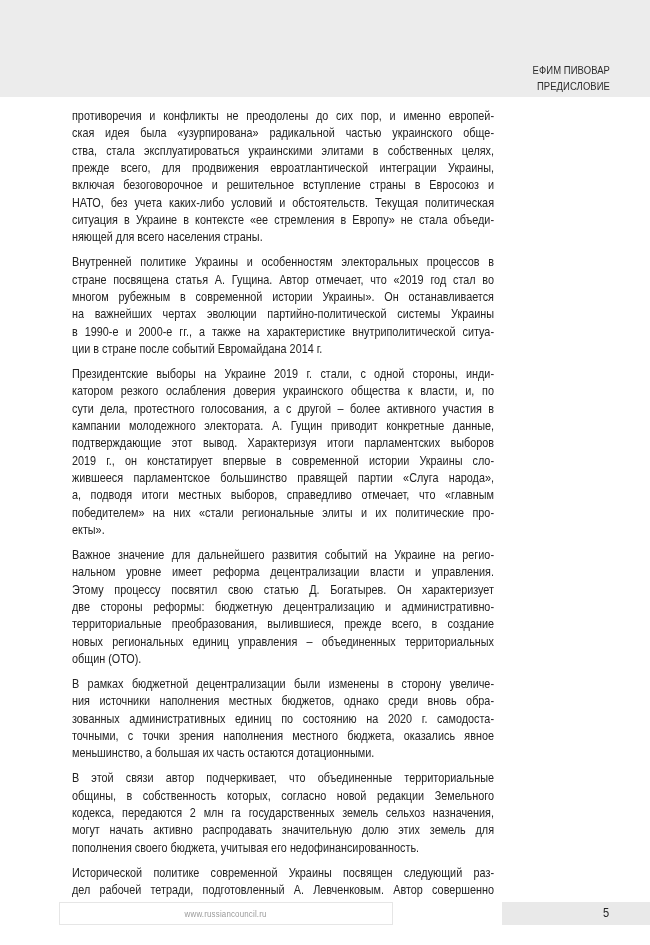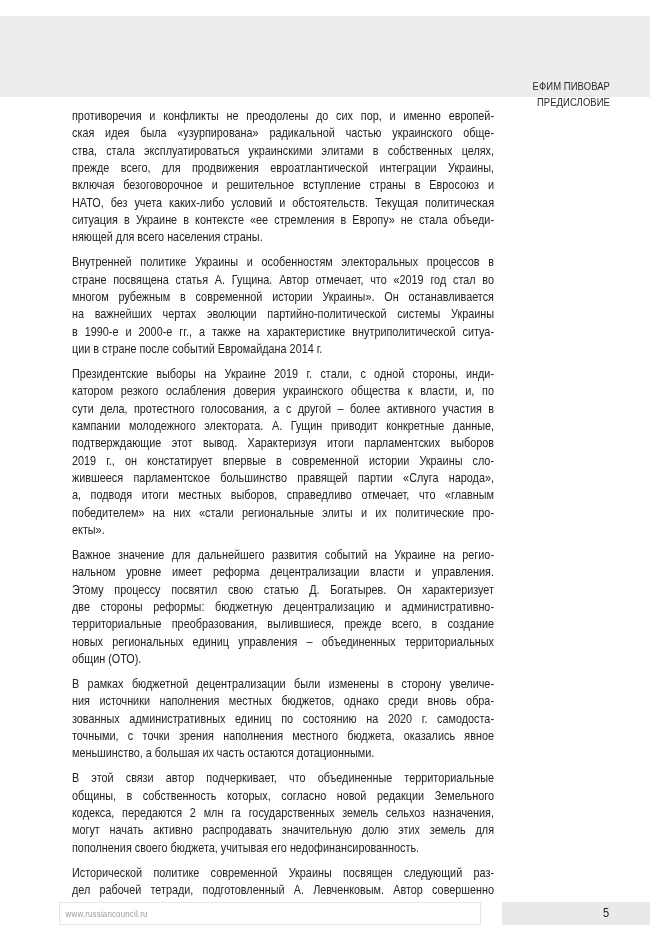--- a/index.html
+++ b/index.html
@@ -12,23 +12,22 @@
     height: 945px;
     position: relative;
     overflow: hidden;
     font-family: "Liberation Sans", sans-serif;
     color: #222222;
   }
   .header-band {
     position: absolute;
     left: 0; top: 0;
     width: 650px;
-    height: 81px;
+    height: 97px;
     background: #ececec;
-    margin-top: 16px;
   }
   .header-meta {
     position: absolute;
     right: 40px;
     top: 62px;
     text-align: right;
     font-size: 11px;
     line-height: 16px;
     color: #2b2b2b;
     letter-spacing: 0.1px;
@@ -63,27 +62,28 @@
     overflow: visible;
   }
   .line.last {
     text-align-last: left;
   }
 
   .footer-url-box {
     position: absolute;
     left: 59px;
     top: 902px;
-    width: 422px;
+    width: 334px;
     height: 23px;
     border: 1px solid #e6e6e6;
     box-sizing: border-box;
     background: #ffffff;
     display: flex;
     align-items: center;
+    justify-content: center;
   }
   .footer-url {
     font-size: 9px;
     color: #9a9a9a;
     letter-spacing: 0.2px;
     transform: scaleX(0.88);
   }
   .page-num-box {
     position: absolute;
     left: 502px;

